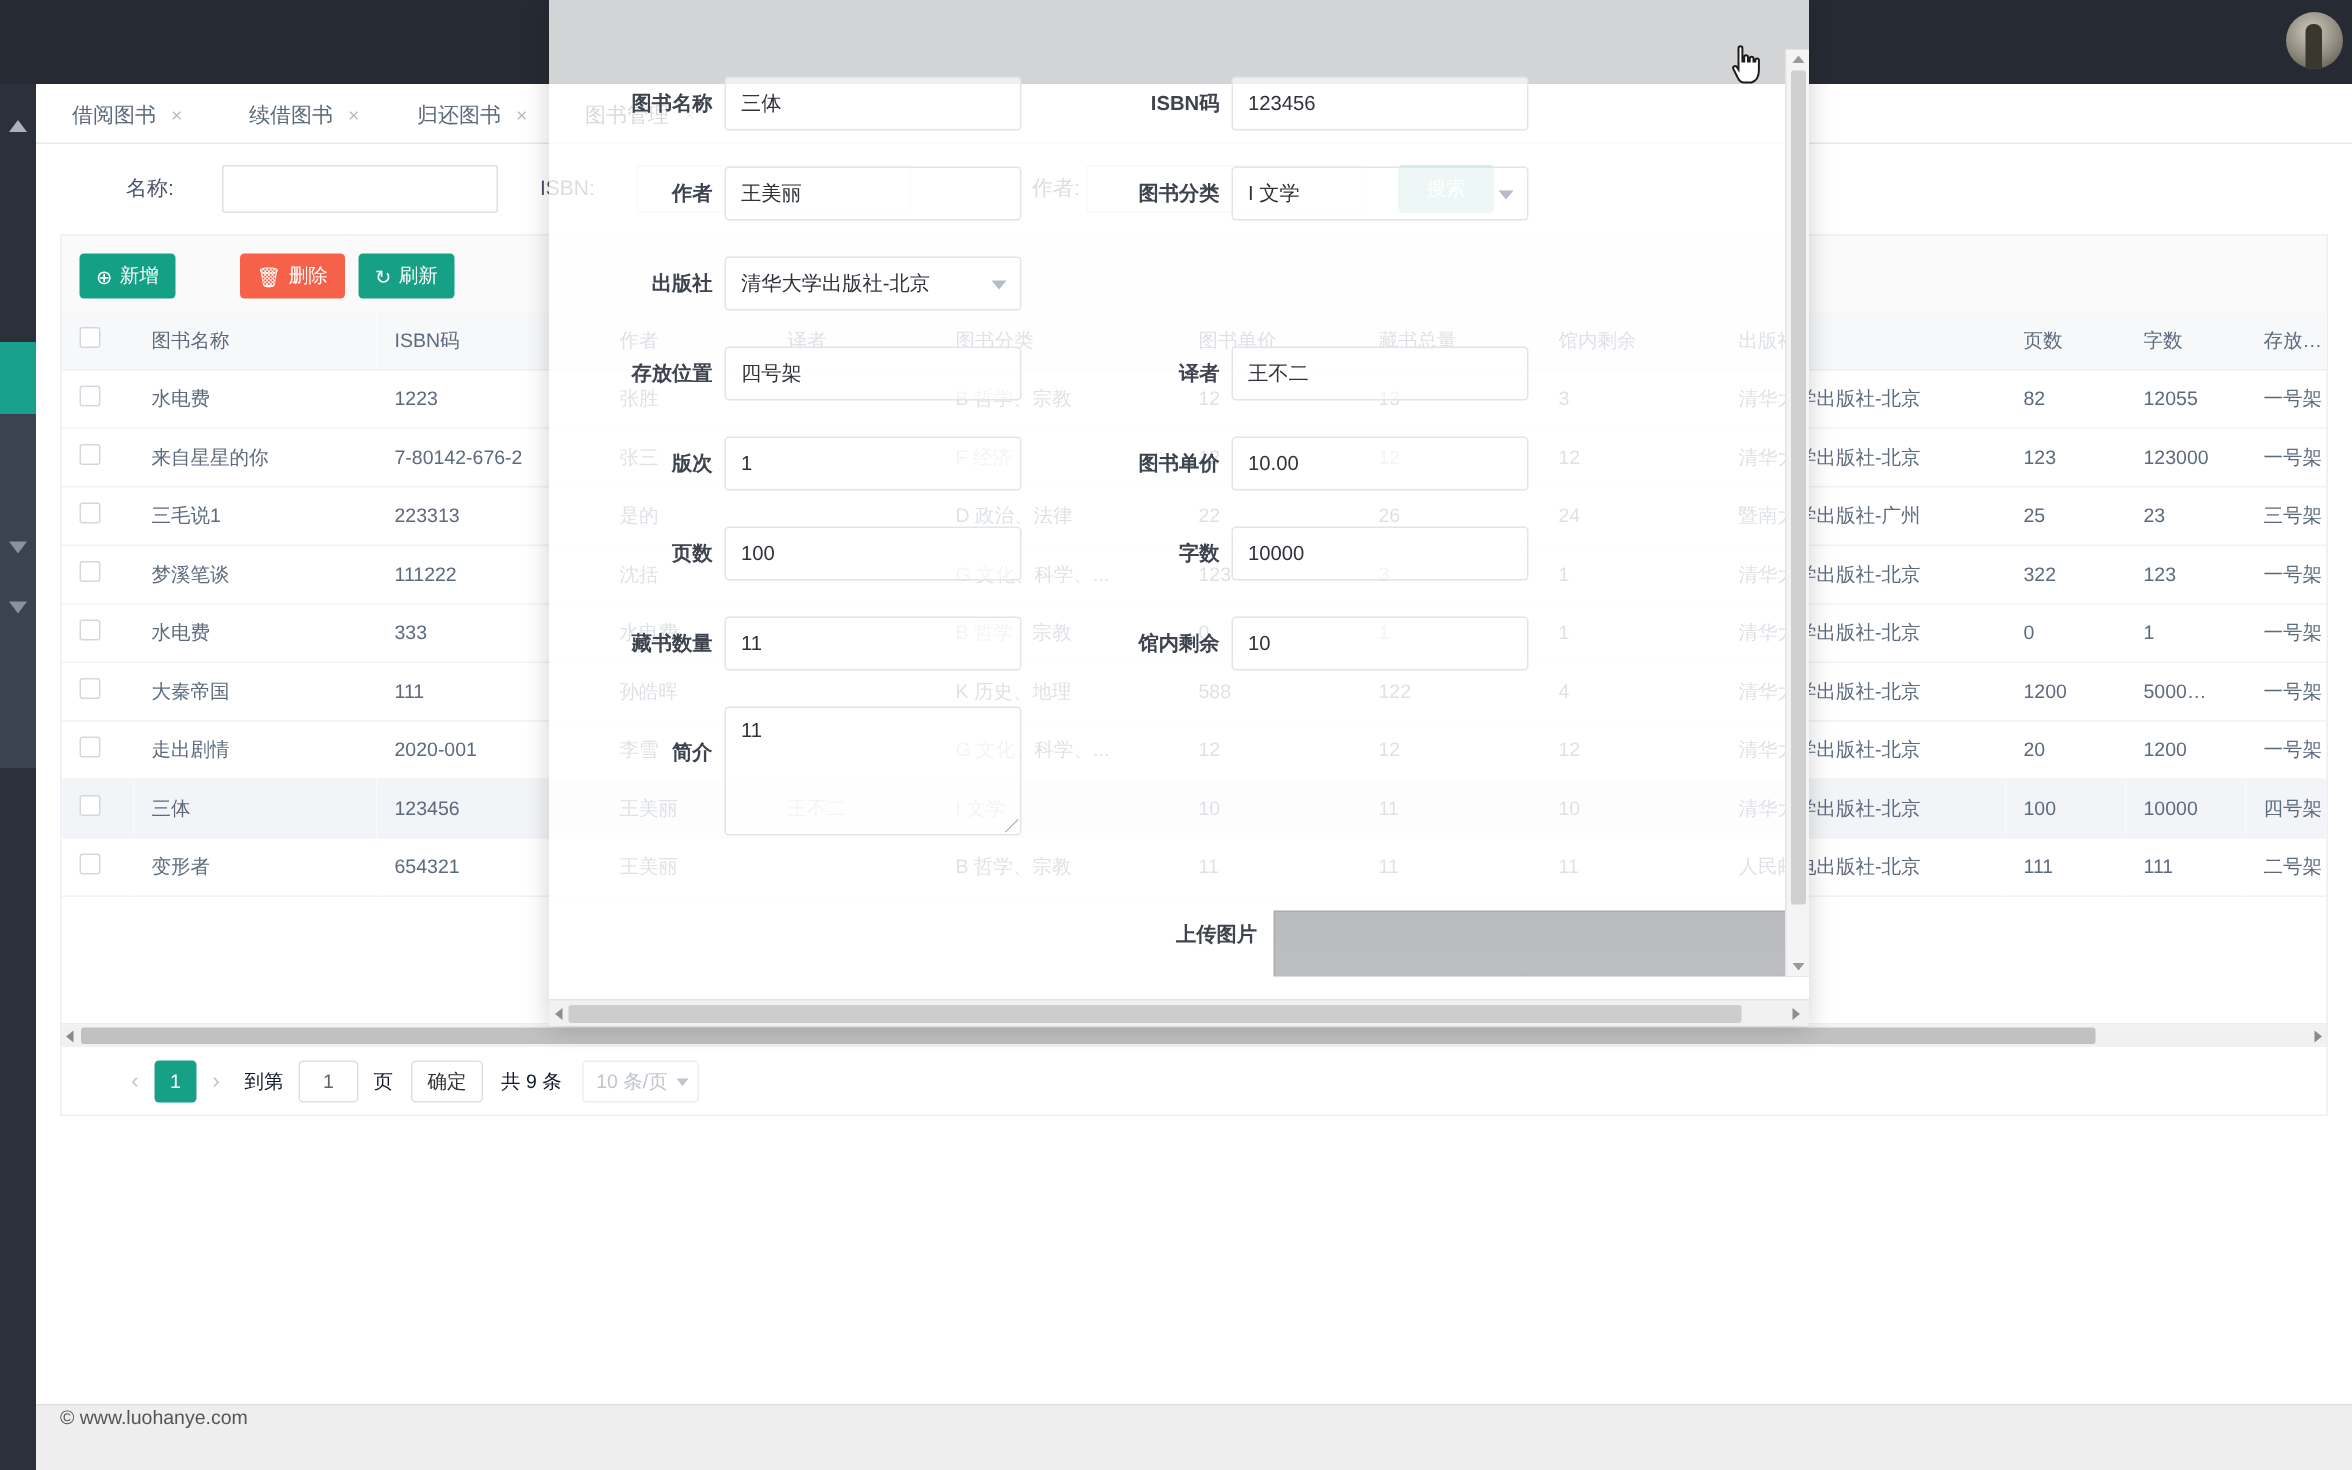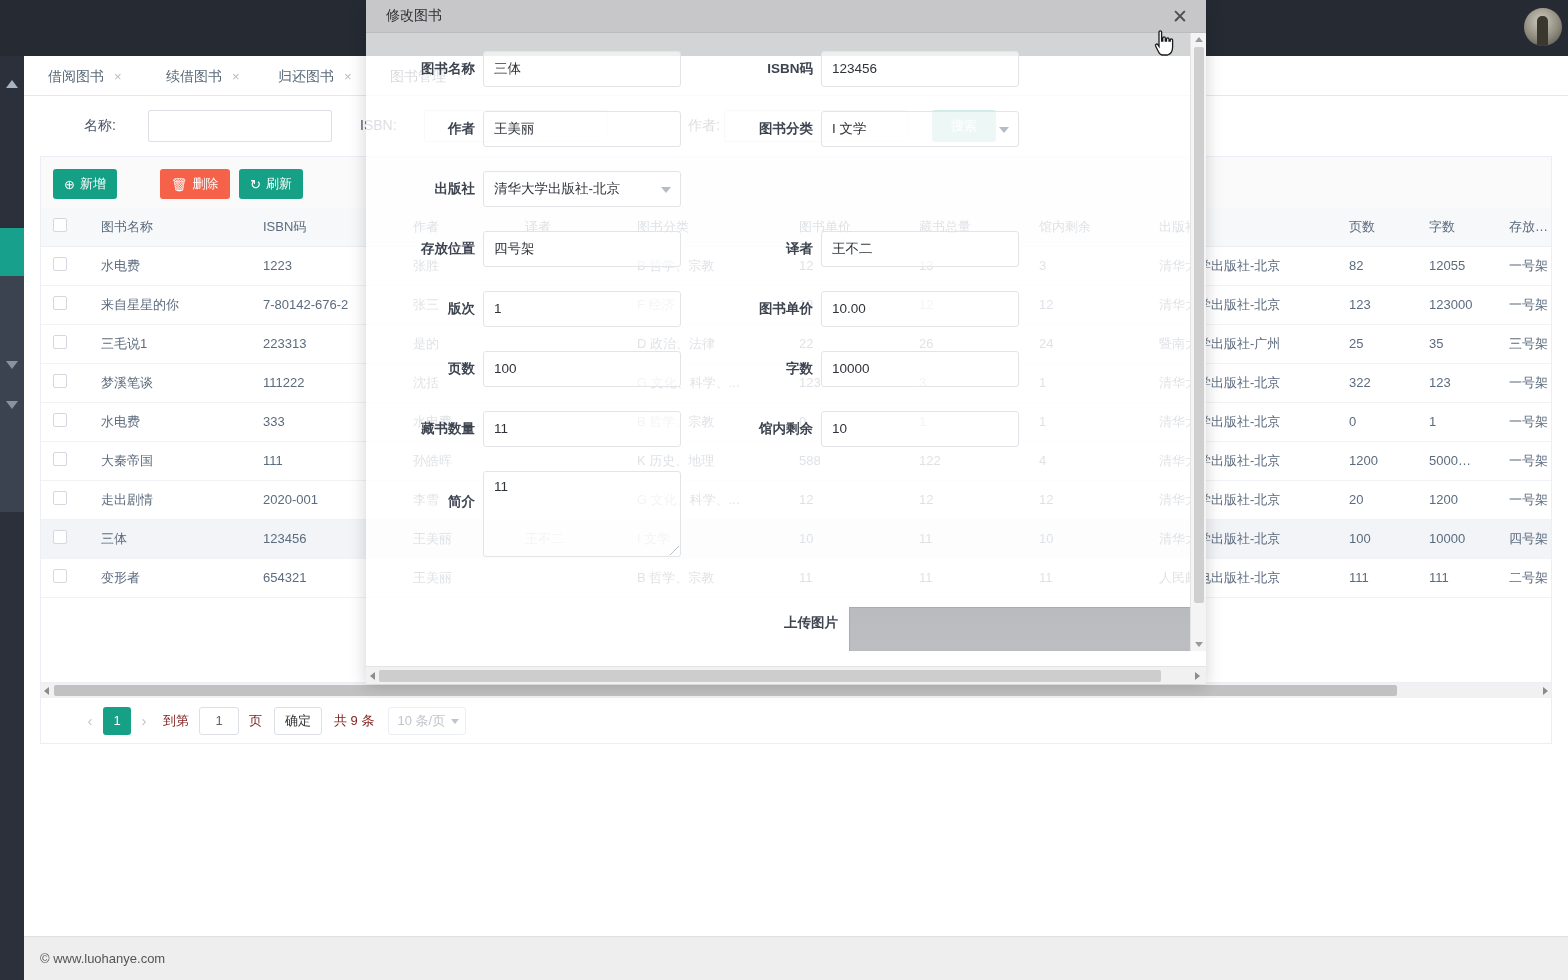--- a/index.html
+++ b/index.html
@@ -138,21 +138,21 @@
   #pager {
     position:absolute; left:16px; top:642px; width:1512px; height:46px;
     background:#fff; border:1px solid #ebeef5; border-top:none;
     display:flex; align-items:center; padding-left:36px; gap:0;
   }
   .pg-chev { color:#c0c4cc; font-size:15px; width:26px; text-align:center; cursor:pointer; }
   .pg-num {
     width:28px; height:28px; line-height:28px; text-align:center;
     background:#16a085; color:#fff; border-radius:3px; font-size:13px; cursor:pointer;
   }
-  .pg-txt { color:#7f1d1d; font-size:13px; margin:0 6px; }
+  .pg-txt { color:#0f172a; font-size:13px; margin:0 6px; }
   .pg-inp {
     width:40px; height:28px; border:1px solid #dcdfe6; border-radius:3px;
     text-align:center; font-size:13px; color:#606266; font-family:inherit;
     background:#fff; margin:0 4px;
   }
   .pg-ok {
     height:28px; padding:0 10px; border:1px solid #dcdfe6; border-radius:3px;
     background:#fff; color:#303133; font-size:13px; font-family:inherit;
     cursor:pointer; margin:0 6px;
   }
@@ -164,21 +164,21 @@
   .pg-sel .cd {
     position:absolute; right:6px; top:11px; width:0; height:0;
     border-left:4px solid transparent; border-right:4px solid transparent;
     border-top:5px solid #c0c4cc;
   }
 
   
   #footer {
     position:absolute; left:24px; bottom:0; width:1544px; height:44px;
     background:#eeeeee; border-top:1px solid #e0e0e0;
-    display:flex; align-items:center; padding-left:16px;
+    display:flex; padding-left:16px;
     color:#555; font-size:13px;
   }
 
   
   #modal {
     position:absolute; left:366px; top:0; width:840px; height:684px;
     background:rgba(255,255,255,0.80);
     box-shadow:0 2px 16px rgba(0,0,0,0.18);
     z-index:50;
   }
@@ -398,21 +398,21 @@
             <td>三毛说1</td>
             <td>223313</td>
             <td>是的</td>
             <td></td>
             <td>D  政治、法律</td>
             <td>22</td>
             <td>26</td>
             <td>24</td>
             <td>暨南大学出版社-广州</td>
             <td>25</td>
-            <td>35</td>
+            <td>23</td>
             <td>三号架</td>
           </tr>
           <tr>
             <td><span class="cb"></span></td>
             <td>梦溪笔谈</td>
             <td>111222</td>
             <td>沈括</td>
             <td></td>
             <td>G  文化、科学、...</td>
             <td>123</td>
@@ -522,24 +522,20 @@
       <span class="cd"></span>
     </div>
   </div>
 </div>
 
 <div id="footer">
   <span>© www.luohanye.com</span>
 </div>
 
 <div id="modal">
-  <div id="modal-head">
-    <div id="modal-title">修改图书</div>
-    <div id="modal-close">✕</div>
-  </div>
 
   <div id="modal-body">
 
     <div class="fld" style="left:117px; top:18px;">
       <span class="lab">图书名称</span>
       <div class="ctl" style="width:198px;">三体</div>
     </div>
     <div class="fld" style="left:455px; top:18px;">
       <span class="lab">ISBN码</span>
       <div class="ctl" style="width:198px;">123456</div>

